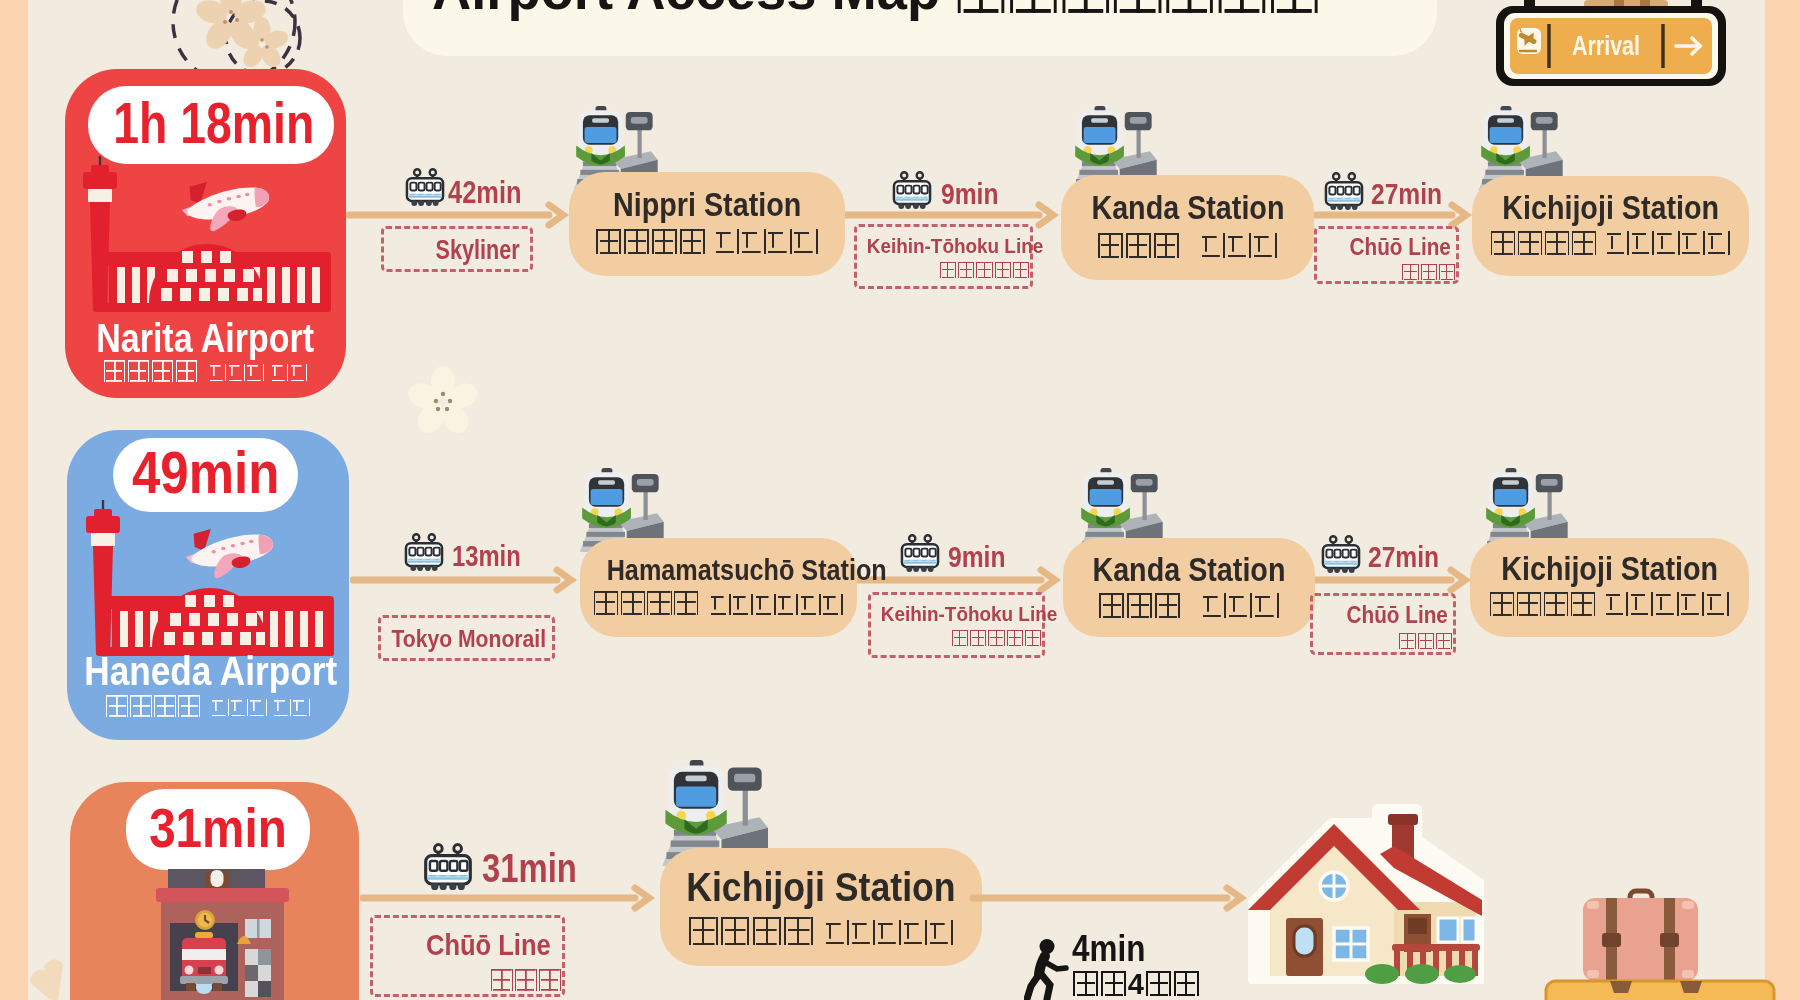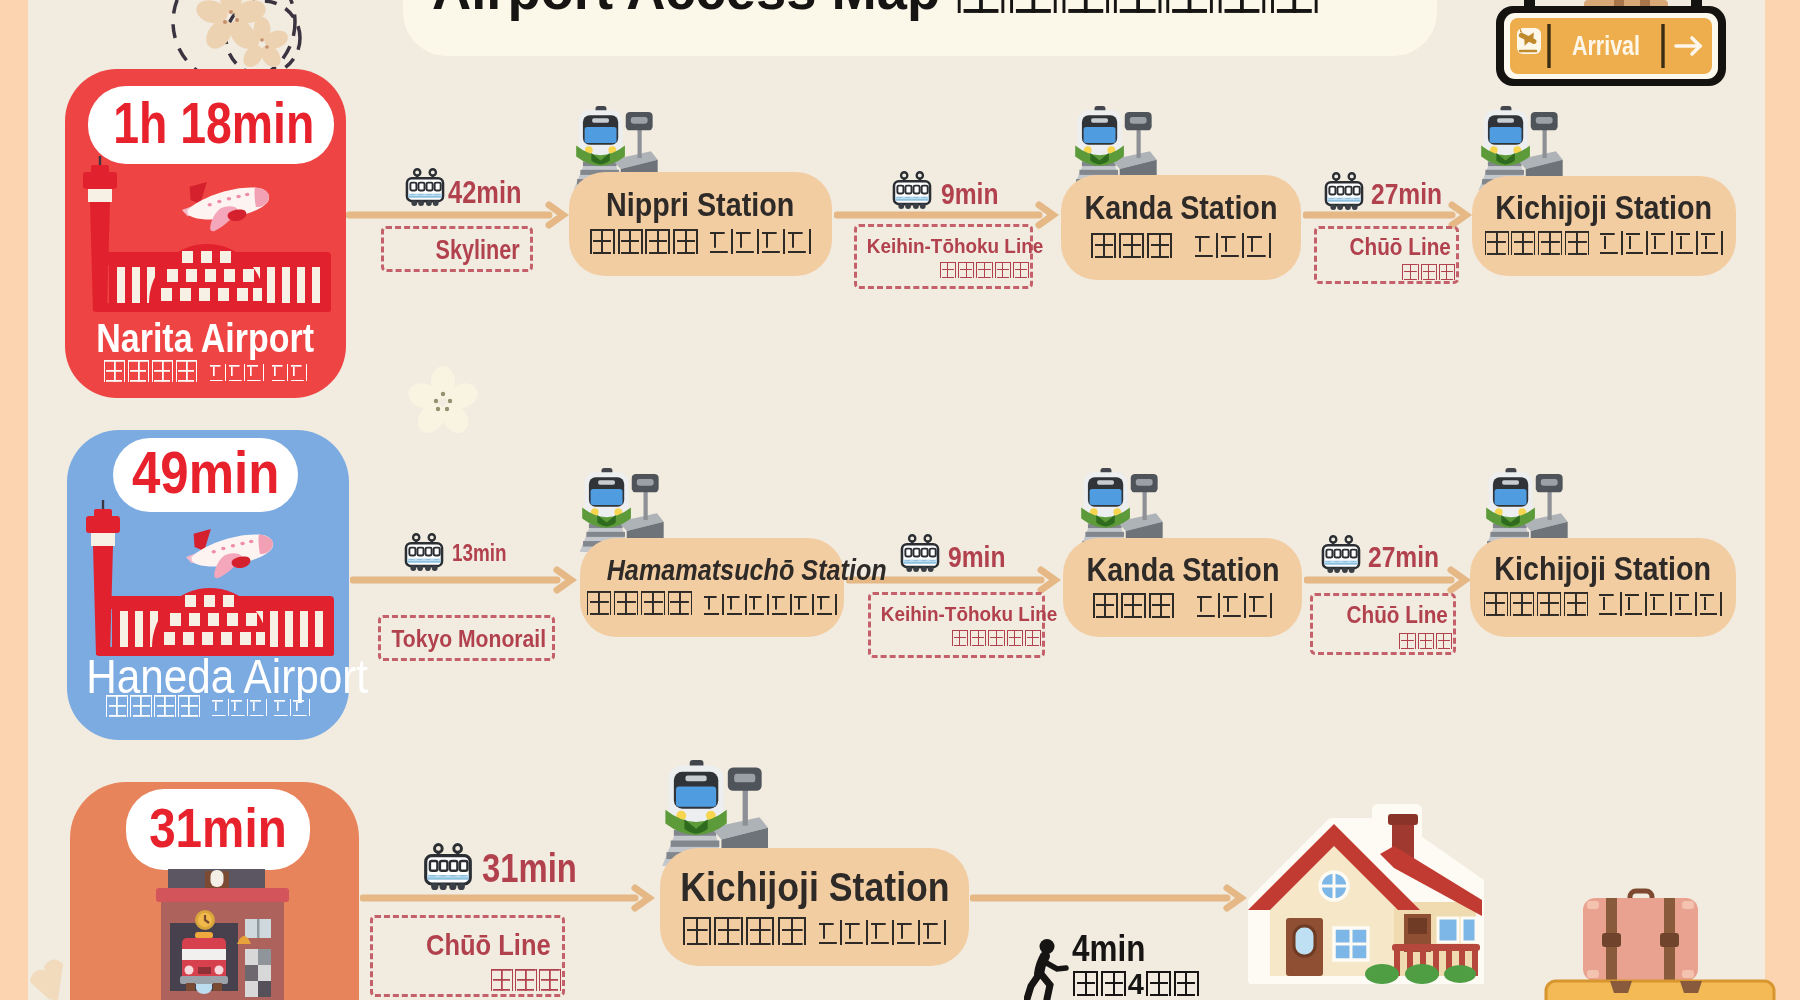--- a/index.html
+++ b/index.html
@@ -1,20 +1,20 @@
 <!DOCTYPE html>
 <html><head><meta charset="utf-8">
 <style>
   html,body{margin:0;padding:0;}
   #page{position:relative;width:1800px;height:1000px;overflow:hidden;
     background:#fcd4b0;font-family:"Liberation Sans", sans-serif;}
   .abs{position:absolute;}
   .panel{position:absolute;left:28px;top:-60px;width:1737px;height:1120px;
     background:#f1ebe0;border-radius:0 46px 0 0;}
-  .bub{position:absolute;background:#f3cda2;border-radius:36px;color:#2e2a28;text-align:center;}
+  .bub{position:absolute;background:#f3cda2;border-radius:36px;color:#2e2a28;text-align:center;padding-left:13px;}
   .bub .en{position:absolute;left:0;right:0;font-weight:bold;white-space:nowrap;}
   .bub .cjkline{position:absolute;left:0;right:0;white-space:nowrap;}
   .card{position:absolute;color:#fff;text-align:center;}
   .pill{position:absolute;background:#fff;border-radius:38px;text-align:center;
     color:#e8222d;font-weight:bold;}
   .dash{position:absolute;border:3px dashed #c4606a;border-radius:5px;white-space:nowrap;
     color:#b2414e;font-weight:bold;text-align:right;box-sizing:border-box;}
   .tlabel{position:absolute;color:#b2414e;font-weight:bold;white-space:nowrap;}
   
   .cj{display:inline-block;width:.86em;height:.86em;margin:0 .05em;vertical-align:-.07em;
@@ -252,21 +252,21 @@
     <span class="cx" style="font-size:60px;">49min</span></div>
 
   <svg class="abs" style="left:15px;top:62px;--hole:#7cabe2;" width="255" height="172" viewBox="0 0 255 172">
         <use href="#airport"></use>
       </svg>
 
   <svg class="abs" style="left:117px;top:96px;" width="96" height="56" viewBox="0 0 100 72" preserveAspectRatio="none">
         <use href="#plane"></use>
       </svg>
 
-  <div class="abs" style="left:0;right:0;top:219px;font-size:48px;font-weight:normal;"><span class="cx" style="transform:scaleX(.88);">Haneda Airport</span></div>
+  <div class="abs" style="left:0;right:0;top:219px;font-size:40px;font-weight:bold;"><span class="cx" style="transform:scaleX(.88);">Haneda Airport</span></div>
 
   <div class="abs" style="left:0;right:0;top:262px;font-size:25px;"><span class="cj"></span><span class="cj"></span><span class="cj"></span><span class="cj"></span><span class="gap"></span><span style="font-size:21px"><span class="kr"></span><span class="kr"></span><span class="kr"></span><span class="gap" style="width:.25em"></span><span class="kr"></span><span class="kr"></span></span></div>
 </div>
 
 <div class="card" id="chuocard" style="left:70px;top:782px;width:289px;height:218px;background:#e8845c;border-radius:56px 56px 0 0;">
 
   <div class="pill" style="left:56px;top:7px;width:184px;height:81px;line-height:77px;">
     <span class="cx" style="font-size:56px;">31min</span></div>
 
   <svg class="abs" style="left:85px;top:87px;" width="135" height="131" viewBox="0 0 135 131">
@@ -411,35 +411,35 @@
       <g stroke="#e5b886" stroke-width="7" fill="none" stroke-linecap="round">
         <line x1="3" y1="18" x2="147" y2="18"></line>
         <polyline points="147,8 161,18 147,28"></polyline>
       </g>
     </svg>
 
 <svg class="abs" style="left:403px;top:533px;" width="42" height="38" viewBox="0 0 42 39">
       <use href="#tram"></use>
     </svg>
 
-<div class="tlabel" style="left:452px;top:540px;font-size:23px;"><span class="cxl">13min</span></div>
+<div class="tlabel" style="left:452px;top:540px;font-size:29px;"><span class="cxl">13min</span></div>
 
 <svg class="abs" style="left:899px;top:534px;" width="42" height="38" viewBox="0 0 42 39">
       <use href="#tram"></use>
     </svg>
 
 <div class="tlabel" style="left:948px;top:540px;font-size:30px;"><span class="cxl">9min</span></div>
 
 <svg class="abs" style="left:1320px;top:535px;" width="42" height="38" viewBox="0 0 42 39">
       <use href="#tram"></use>
     </svg>
 
 <div class="tlabel" style="left:1368px;top:540px;font-size:30px;"><span class="cxl">27min</span></div>
 
-<div class="bub" style="left:580px;top:538px;width:264px;height:99px;font-style:italic;">
+<div class="bub" style="left:580px;top:538px;width:264px;height:99px;">
   <div class="en" style="top:15px;font-size:30px;"><span class="cx" style="transform:scaleX(.84);">Hamamatsuchō Station</span></div>
   <div class="cjkline" style="top:50px;font-size:28px;"><span class="cj"></span><span class="cj"></span><span class="cj"></span><span class="cj"></span><span class="gap" style="width:.35em"></span><span style="font-size:25px"><span class="kr"></span><span class="kr"></span><span class="kr"></span><span class="kr"></span><span class="kr"></span><span class="kr"></span></span></div>
 </div>
 
 <div class="bub" style="left:1063px;top:538px;width:239px;height:99px;">
   <div class="en" style="top:13px;font-size:33px;"><span class="cx" style="transform:scaleX(.87);">Kanda Station</span></div>
   <div class="cjkline" style="top:52px;font-size:29px;"><span class="cj"></span><span class="cj"></span><span class="cj"></span><span class="gap" style="width:.7em"></span><span class="kr"></span><span class="kr"></span><span class="kr"></span></div>
 </div>
 
 <div class="bub" style="left:1470px;top:538px;width:266px;height:99px;">

